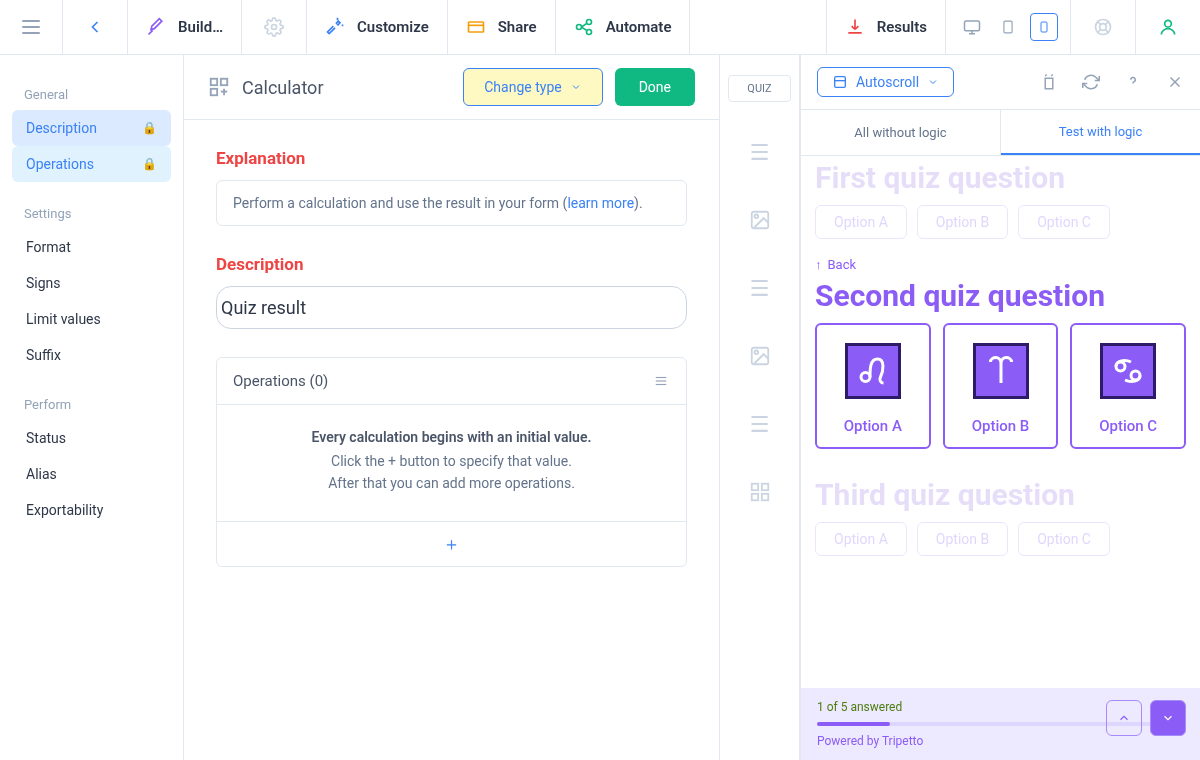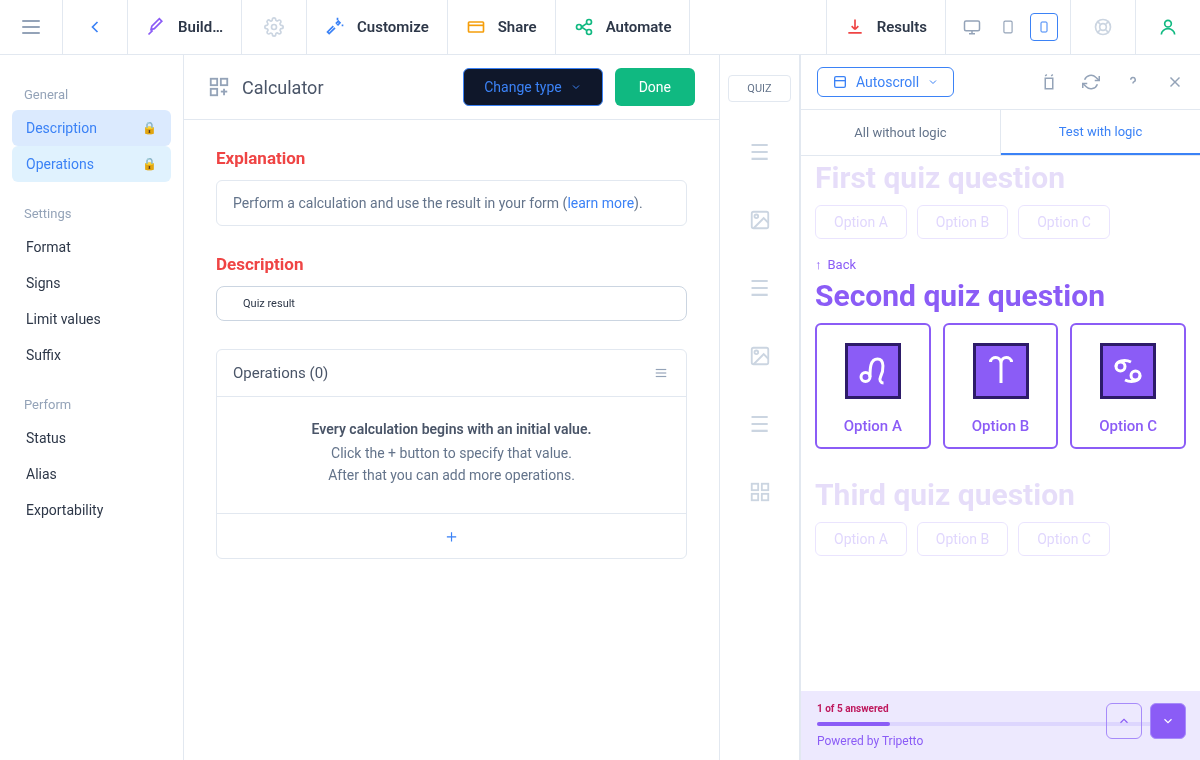--- a/index.html
+++ b/index.html
@@ -20,37 +20,37 @@
 .device-btn{width:28px;height:28px;display:flex;align-items:center;justify-content:center;border-radius:4px;color:#94a3b8;cursor:pointer}
 .device-btn.active{border:1px solid #3b82f6;color:#3b82f6}
 .hamburger-icon{width:18px;height:14px;display:flex;flex-direction:column;justify-content:space-between}
 .hamburger-icon span{height:2px;background:#94a3b8;border-radius:2px}
 
 .main{display:flex;height:705px}
 .left-pane{width:720px;display:flex;border-right:1px solid #e2e8f0}
 .left-header{height:65px;display:flex;align-items:center;padding:0 24px;border-bottom:1px solid #e2e8f0}
 .left-header-title{font-size:18px;color:#4a5568;font-weight:400;margin-left:12px}
 .left-header-actions{margin-left:auto;display:flex;gap:12px}
-.btn-change{border:1px solid #3b82f6;color:#3b82f6;background:#0f172a;padding:10px 20px;border-radius:6px;font-size:14px;cursor:pointer;display:flex;align-items:center;gap:8px}
+.btn-change{border:1px solid #3b82f6;color:#3b82f6;background:#fef9c3;padding:10px 20px;border-radius:6px;font-size:14px;cursor:pointer;display:flex;align-items:center;gap:8px}
 .btn-done{background:#10b981;color:#fff;border:none;padding:10px 24px;border-radius:6px;font-size:14px;cursor:pointer}
 
 .sidebar{width:184px;border-right:1px solid #e2e8f0;padding:24px 12px;overflow-y:auto}
 .sb-group-title{font-size:13px;color:#94a3b8;padding:8px 12px;margin-top:16px}
 .sb-group-title:first-child{margin-top:0}
 .sb-item{padding:10px 14px;font-size:14px;color:#2d3748;border-radius:6px;display:flex;align-items:center;justify-content:space-between;cursor:pointer}
 .sb-item.active{background:#dbeafe;color:#3b82f6}
 .sb-item.active2{background:#e0f2fe;color:#3b82f6}
 .sb-lock{color:#60a5fa;font-size:12px}
 
 .content{flex:1;display:flex;flex-direction:column}
 .content-body{flex:1;padding:28px 32px;overflow-y:auto}
 .sect-title{font-size:17px;color:#ef4444;margin-bottom:12px;font-weight:700}
 .explain-box{border:1px solid #e2e8f0;border-radius:6px;padding:14px 16px;font-size:14px;color:#64748b;margin-bottom:28px}
 .explain-box a{color:#3b82f6;text-decoration:none}
-.input-box{width:100%;border:1px solid #cbd5e1;border-radius:8px;padding:10px 26px;font-size:11px;color:#2d3748;margin-bottom:28px}
+.input-box{width:100%;border:1px solid #cbd5e1;border-radius:15px;padding:10px 4px;font-size:18px;color:#2d3748;margin-bottom:28px}
 .ops-box{border:1px solid #e2e8f0;border-radius:6px}
 .ops-head{padding:14px 16px;font-size:15px;color:#4a5568;border-bottom:1px solid #e2e8f0;display:flex;align-items:center;justify-content:space-between}
 .ops-body{padding:24px 16px;text-align:center;font-size:14px;color:#4a5568}
 .ops-body strong{display:block;margin-bottom:8px;font-weight:600}
 .ops-body p{margin-bottom:6px;color:#64748b}
 .ops-add{border-top:1px solid #e2e8f0;padding:10px;text-align:center;cursor:pointer}
 .ops-add-icon{color:#3b82f6;font-size:18px}
 
 .mid-strip{width:80px;border-right:1px solid #e2e8f0;display:flex;flex-direction:column;align-items:stretch;padding-top:20px}
 .mid-chip{font-size:11px;color:#64748b;padding:6px 4px;border:1px solid #e2e8f0;margin:0 8px 16px;text-align:center;border-radius:4px}
@@ -72,21 +72,21 @@
 .opt-row{display:flex;gap:10px;margin-bottom:18px}
 .opt-pill{border:1px solid #c4b5fd;color:#a78bfa;padding:8px 18px;border-radius:6px;font-size:14px;cursor:pointer}
 .back-link{color:#8b5cf6;font-size:13px;display:flex;align-items:center;gap:6px;cursor:pointer;margin:18px 0 6px}
 .card-row{display:flex;gap:12px;margin-bottom:28px}
 .card{flex:1;border:2px solid #8b5cf6;border-radius:6px;padding:12px;text-align:center;cursor:pointer}
 .card-img{width:56px;height:56px;background:#8b5cf6;margin:6px auto 18px;display:flex;align-items:center;justify-content:center;border:3px solid #2d1b69}
 .card-img svg{width:36px;height:36px}
 .card-label{color:#8b5cf6;font-size:15px;font-weight:500}
 
 .progress-bar{position:absolute;bottom:0;left:0;right:0;background:#ede9fe;padding:12px 16px}
-.progress-bar .pb-text{font-size:10px;color:#be185d;font-weight:700}
+.progress-bar .pb-text{font-size:12px;color:#4d7c0f;font-weight:400}
 .progress-track{height:4px;background:#ddd6fe;border-radius:2px;margin:8px 0}
 .progress-fill{height:100%;width:20%;background:#8b5cf6;border-radius:2px}
 .pb-footer{font-size:12px;color:#8b5cf6}
 .pb-arrows{position:absolute;right:14px;top:12px;display:flex;gap:8px}
 .pb-arrow{width:36px;height:36px;border:1px solid #a78bfa;border-radius:6px;display:flex;align-items:center;justify-content:center;color:#8b5cf6;cursor:pointer}
 .pb-arrow.filled{background:#8b5cf6;color:#fff}
 </style>
 </head>
 <body>
 

